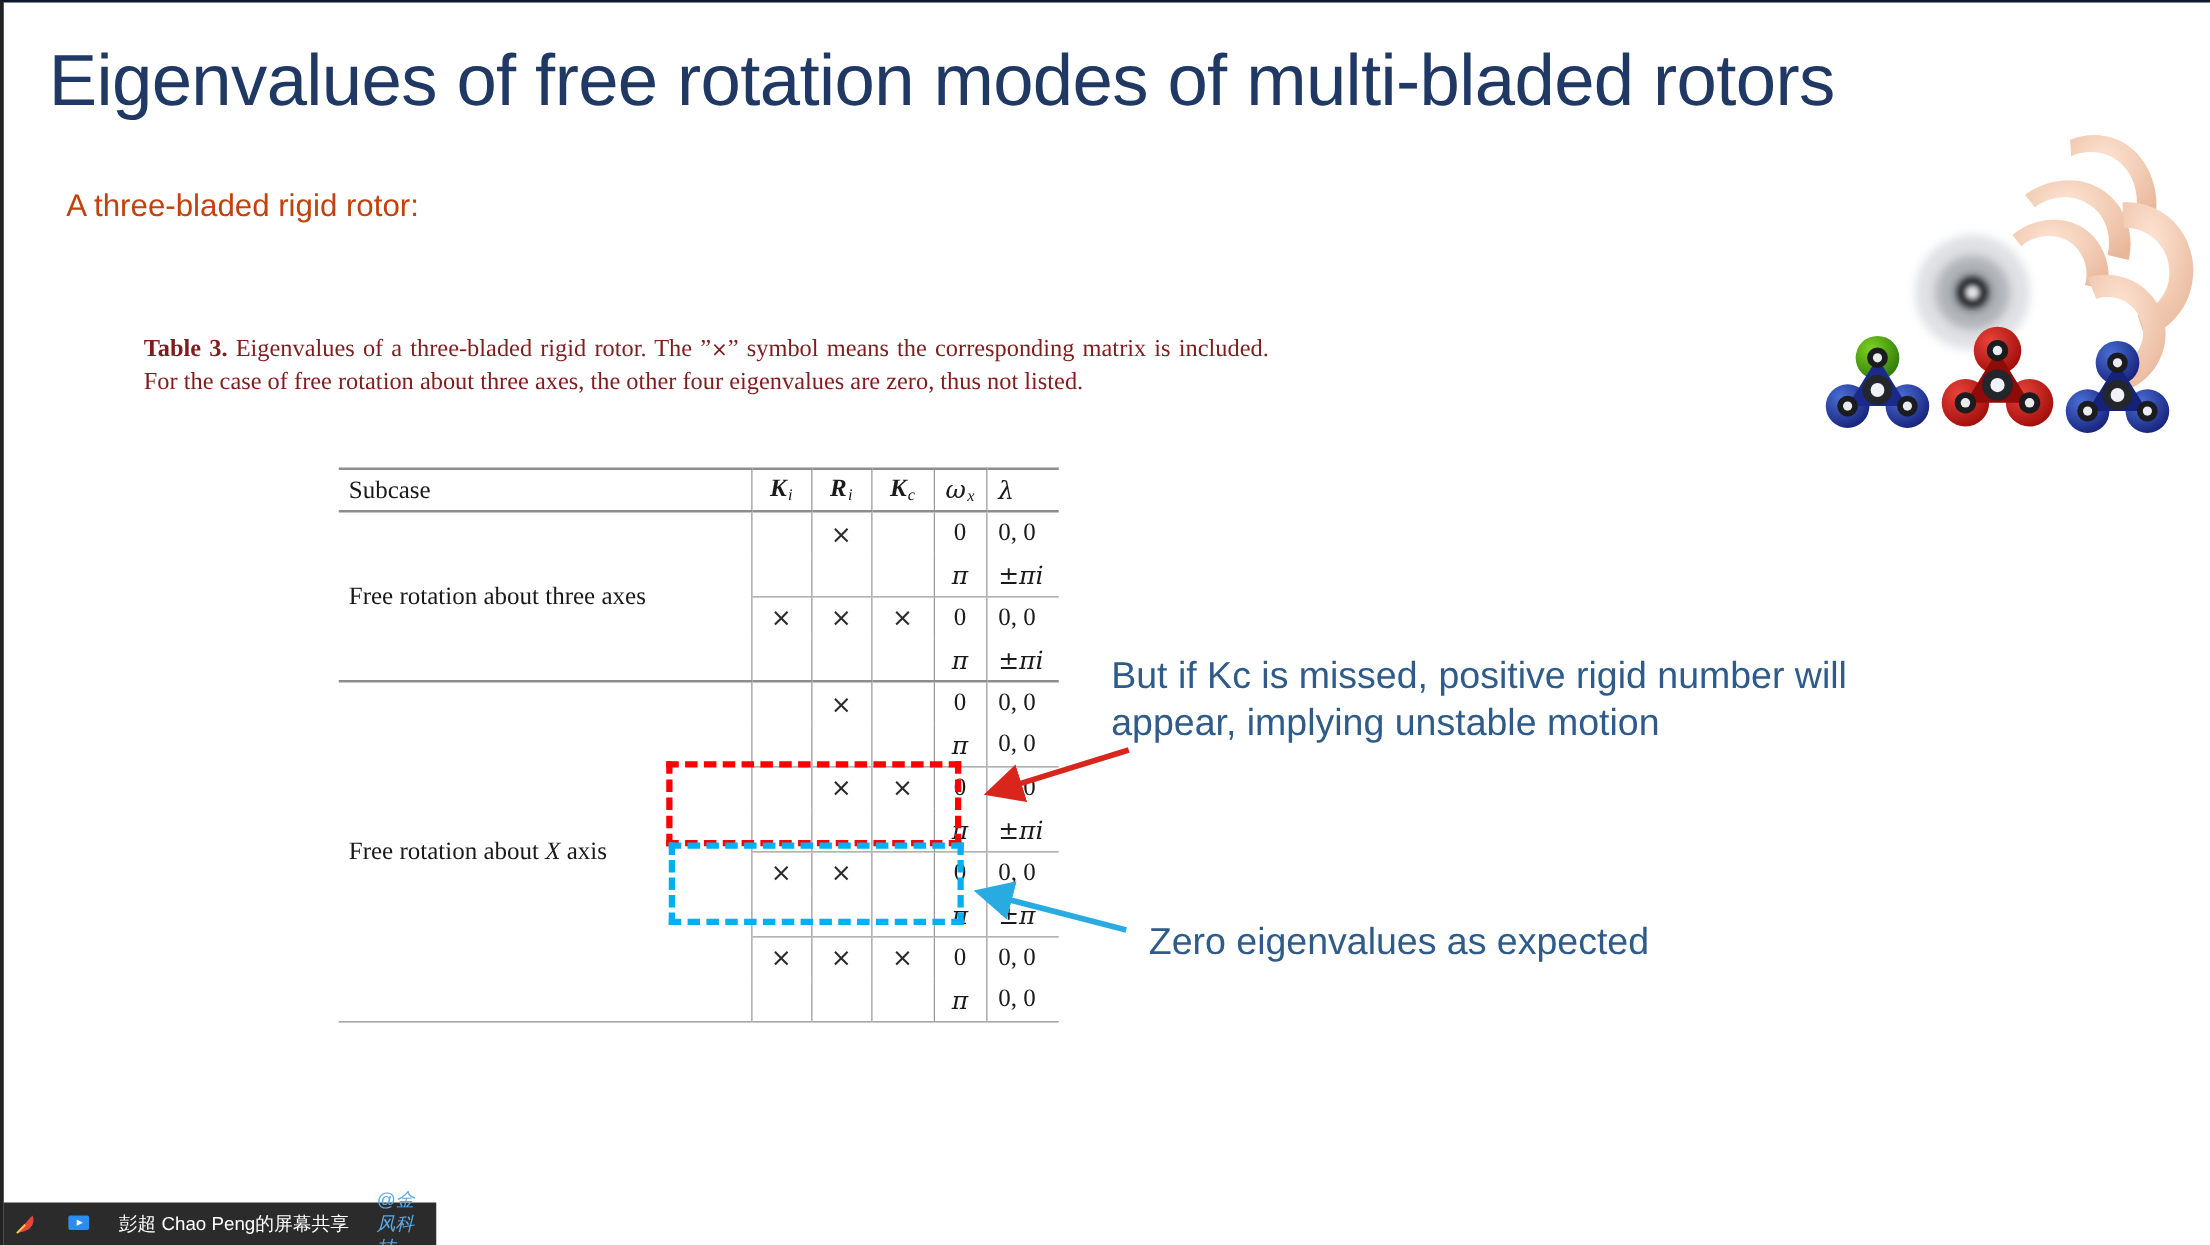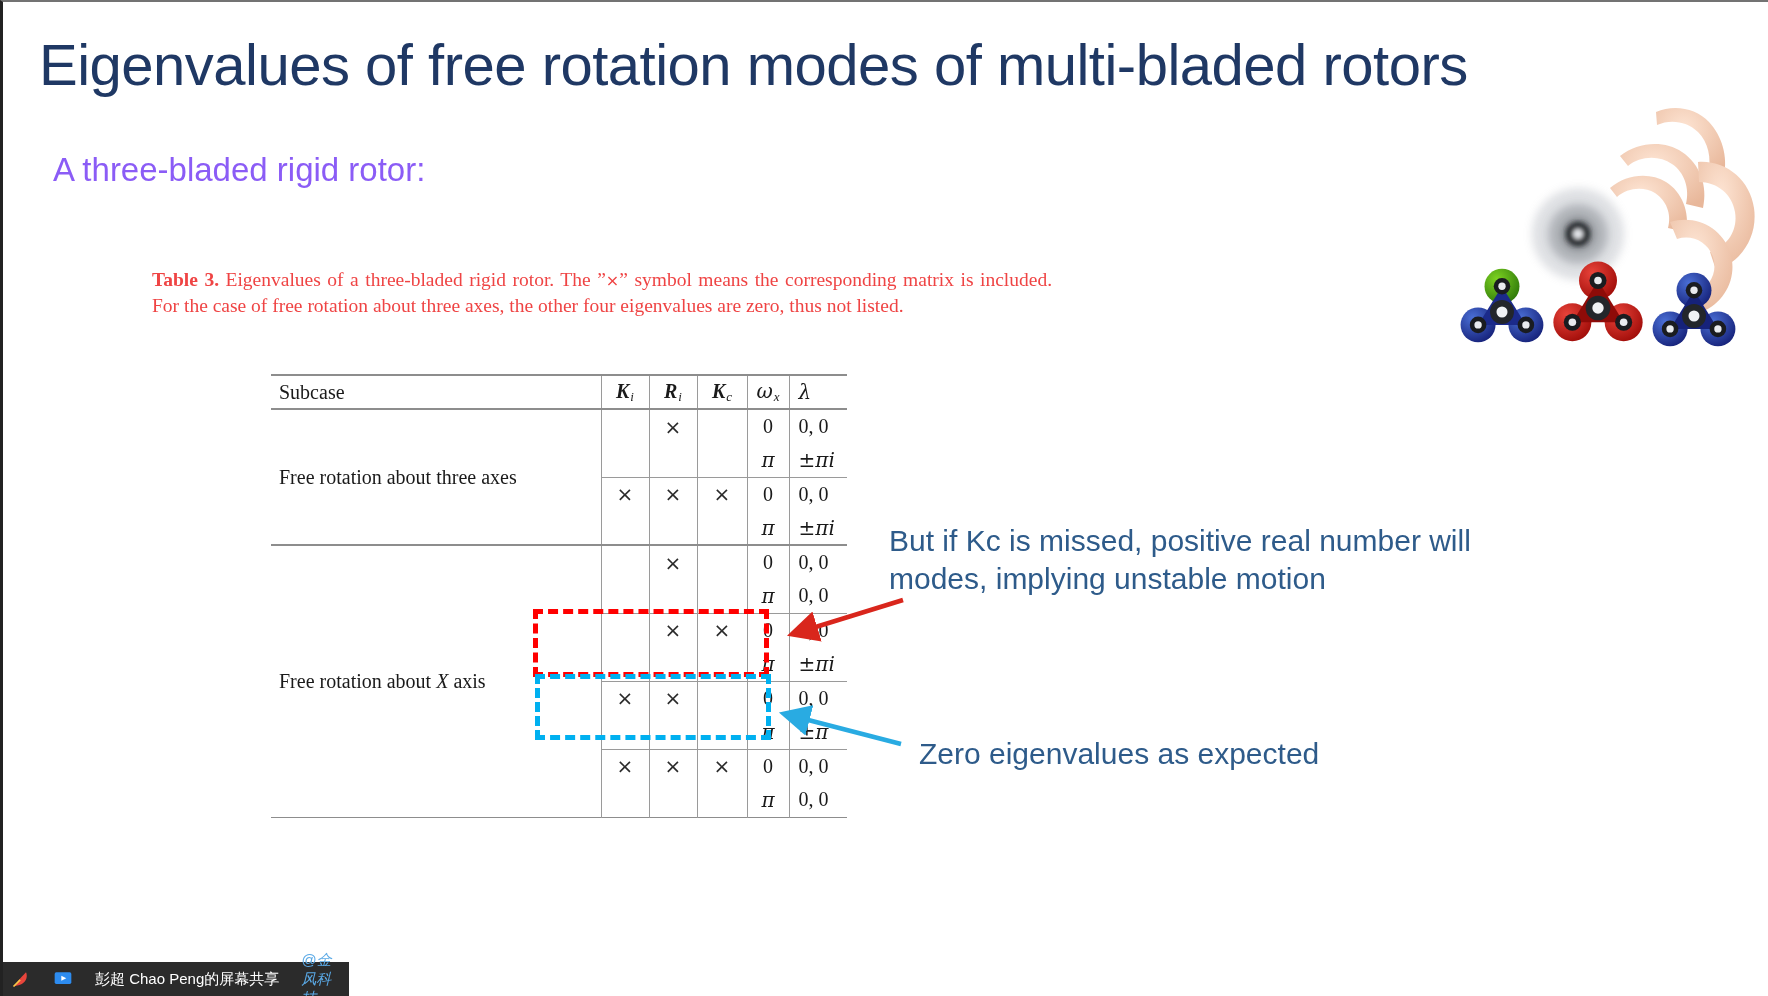--- a/index.html
+++ b/index.html
@@ -8,47 +8,47 @@
     background:#ffffff;
     font-family:"Liberation Sans", sans-serif;
     position:relative;
   }
 
   
   #slide {
     position:absolute; left:0; top:0; width:1768px; height:996px;
     background:#ffffff;
     border-left:3px solid #222;
-    border-top:2px solid #737373;
+    border-top:2px solid #0f172a;
   }
 
   
   #title {
     position:absolute; left:36px; top:32px;
     font-size:58px; line-height:1.08;
     color:#1F3864;
     font-family:"Liberation Sans", sans-serif;
     font-weight:400;
     letter-spacing:-0.5px;
     white-space:nowrap;
   }
 
   
   #subtitle {
     position:absolute; left:50px; top:149px;
-    font-size:33px; color:#8b5cf6;
+    font-size:25px; color:#c2410c;
     white-space:nowrap;
   }
 
   
   #caption {
     position:absolute; left:112px; top:265px; width:900px;
     font-family:"Liberation Serif", serif;
     font-size:19.5px; line-height:1.32;
-    color:#ef4444; text-align:justify;margin-left:37px;
+    color:#7f1d1d; text-align:justify;
   }
   #caption b { font-weight:bold; }
   .xsym { font-family:"DejaVu Sans", sans-serif; font-size:16px; }
 
   
   #ltable {
     position:absolute; left:268px; top:372px;
     font-family:"Liberation Serif", serif;
     border-collapse:collapse;
     color:#1a1a1a;
@@ -347,21 +347,21 @@
         <td class="cKc"></td>
         <td class="cW"></td>
         <td class="cL"></td>
       </tr>
     </tbody>
   </table>
 
   <div class="hl-red"></div>
   <div class="hl-blue"></div>
 
-  <div class="anno" id="anno-red">But if Kc is missed, positive real number will modes, implying unstable motion</div>
+  <div class="anno" id="anno-red">But if Kc is missed, positive rigid number will appear, implying unstable motion</div>
   <div class="anno" id="anno-blue">Zero eigenvalues as expected</div>
 
   <svg id="arrows">
     <defs>
       <marker id="ah-red" markerWidth="7" markerHeight="7" refX="5.6" refY="3.5" orient="auto">
         <polygon points="0,0 7,3.5 0,7" fill="#D9261C"></polygon>
       </marker>
       <marker id="ah-blue" markerWidth="7" markerHeight="7" refX="5.6" refY="3.5" orient="auto">
         <polygon points="0,0 7,3.5 0,7" fill="#29ABE2"></polygon>
       </marker>

